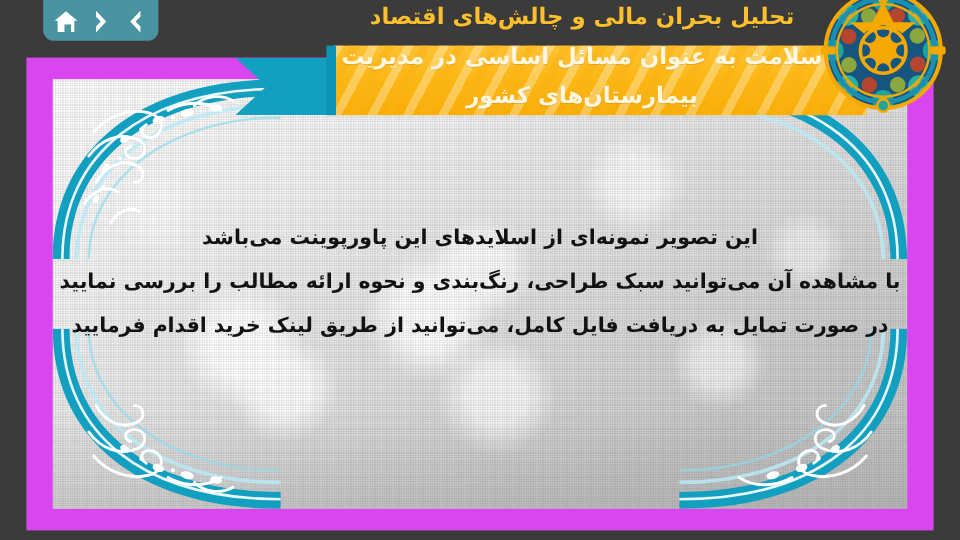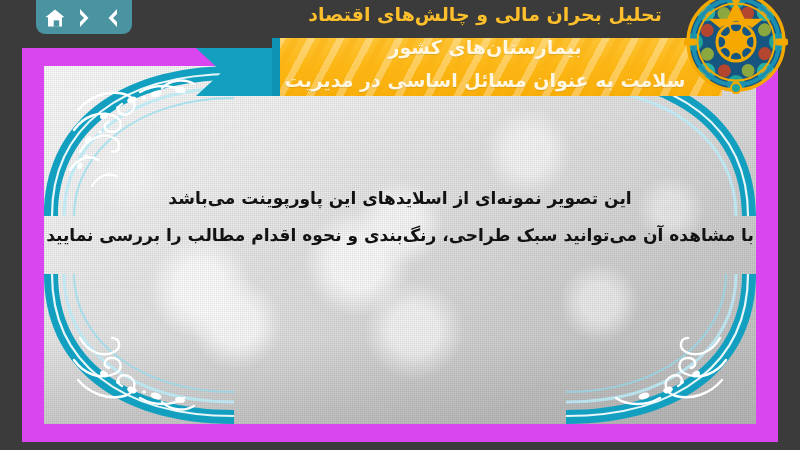--- a/index.html
+++ b/index.html
@@ -208,33 +208,34 @@
     <div class="corner c-tr">
       <svg viewBox="0 0 190 150" preserveAspectRatio="none">
         <path d="M0,150 C0,60 70,0 190,0 L190,14 C82,14 14,66 14,150 Z" fill="#13a0c0"></path>
         <path d="M8,150 C8,62 76,8 190,8" stroke="#ffffff" stroke-width="2.2" fill="none" opacity=".9"></path>
         <path d="M20,150 C20,74 88,22 190,22" stroke="#b9e9f4" stroke-width="3" fill="none" opacity=".85"></path>
       </svg>
     </div>
 
     <div id="body-text">
       <span class="bl">این تصویر نمونه‌ای از اسلایدهای این پاورپوینت می‌باشد</span>
-      <span class="bl">با مشاهده آن می‌توانید سبک طراحی، رنگ‌بندی و نحوه اقدام مطالب را بررسی نمایید</span>
+      <span class="bl">با مشاهده آن می‌توانید سبک طراحی، رنگ‌بندی و نحوه ارائه مطالب را بررسی نمایید</span>
+      <span class="bl">در صورت تمایل به دریافت فایل کامل، می‌توانید از طریق لینک خرید اقدام فرمایید</span>
     </div>
   </div>
 
   <div id="banner-wrap">
     <div id="tail"></div>
     <div id="banner-edge"></div>
     <div id="banner"></div>
 
     <div id="title">
       <span class="tl">تحلیل بحران مالی و چالش‌های اقتصاد</span>
+      <span class="tl on-band">سلامت به عنوان مسائل اساسی در مدیریت</span>
       <span class="tl on-band">بیمارستان‌های کشور</span>
-      <span class="tl on-band">سلامت به عنوان مسائل اساسی در مدیریت</span>
     </div>
 
     <div id="medallion">
       <svg viewBox="0 0 112 112">
         <defs>
           <clipPath id="medclip">
               <circle cx="56" cy="56" r="48"></circle>
             </clipPath>
         </defs>
         <circle cx="56" cy="56" r="48" fill="#1c4f8a"></circle>

